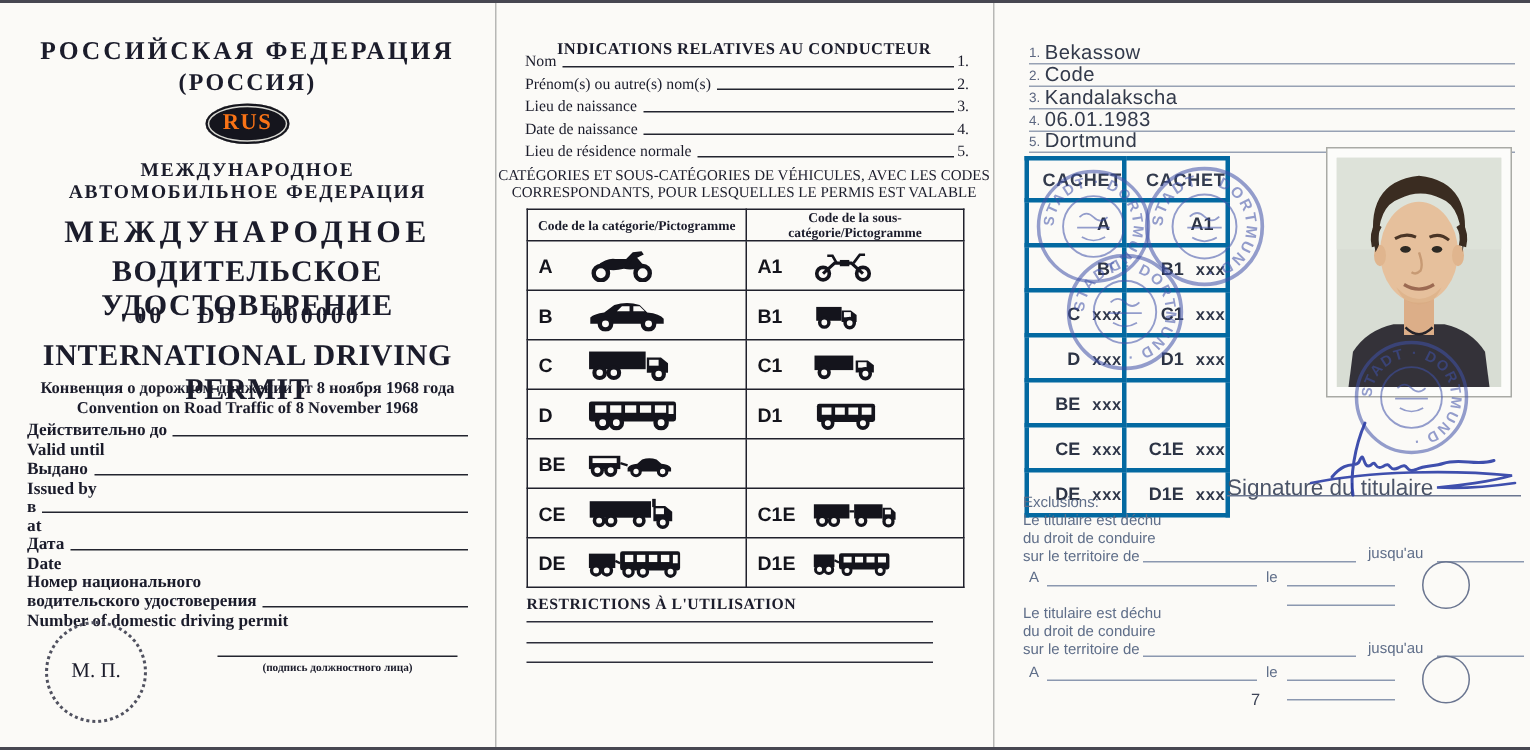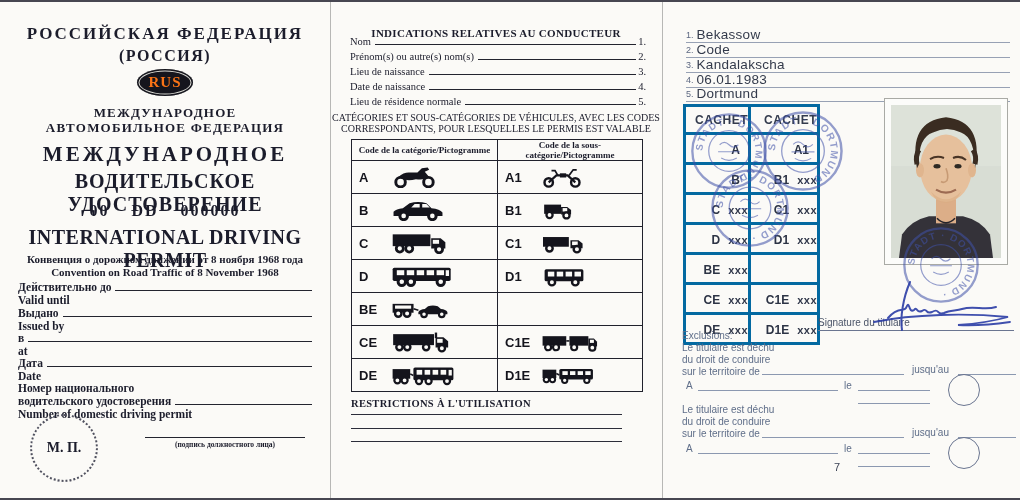--- a/index.html
+++ b/index.html
@@ -19,21 +19,21 @@
   .lp-move{font-weight:bold;font-size:13px;letter-spacing:1.2px;}
   .lp-big1{font-weight:bold;font-size:21px;letter-spacing:3px;}
   .lp-big2{font-weight:bold;font-size:20px;letter-spacing:1px;}
   .lp-num{font-weight:bold;font-size:16px;word-spacing:16px;letter-spacing:2px;}
   .lp-en{font-weight:bold;font-size:20px;letter-spacing:.5px;}
   .lp-conv{font-weight:bold;font-size:11px;}
   .fld{left:18px;right:18px;display:flex;align-items:flex-end;font-weight:bold;font-size:11.5px;}
   .fld .line{flex:1;border-bottom:1px solid #23242f;margin:0 0 2px 4px;}
   .fld-en{left:18px;font-weight:bold;font-size:11.5px;}
   .seal{left:30px;top:414px;width:64px;height:64px;border:2px dotted #50515f;border-radius:50%;
-        display:flex;align-items:center;justify-content:center;font-weight:bold;font-size:14px;}
+        display:flex;align-items:center;justify-content:center;font-weight:normal;font-size:14px;}
   .sig-line-l{left:145px;top:437px;width:160px;border-top:1.5px solid #23242f;}
   .sig-cap{left:145px;top:440px;width:160px;text-align:center;font-weight:bold;font-size:7.5px;}
   
   .mp-head{font-weight:bold;font-size:11px;letter-spacing:.3px;}
   .mfld{left:20px;right:16px;display:flex;align-items:flex-end;font-size:10.5px;}
   .mfld .line{flex:1;border-bottom:1px solid #23242f;margin:0 2px 2px 4px;}
   .mp-cat{font-weight:normal;font-size:10px;}
   table.cat{border-collapse:collapse;table-layout:fixed;width:291px;}
   table.cat th,table.cat td{border:1px solid #20212c;padding:0;}
   table.cat{border:1.5px solid #20212c;}
@@ -52,21 +52,21 @@
   table.cachet{border-collapse:collapse;table-layout:fixed;width:134px;
                font-family:"Liberation Sans","DejaVu Sans",sans-serif;}
   table.cachet th,table.cachet td{border:3px solid #0369a1;padding:0 0 0 5px;text-align:right;}
   table.cachet th{height:25px;font-size:12px;font-weight:600;letter-spacing:.5px;color:#333b4d;}
   table.cachet td{height:27px;}
   .c-code{font-size:12px;font-weight:bold;color:#2d3445;}
   .c-val{font-size:11px;font-weight:600;letter-spacing:.5px;color:#30374a;margin-left:8px;}
   .stamp{position:absolute;color:#3f51a8;opacity:.55;}
   .photo-frame{left:222px;top:98px;width:124px;height:167px;background:#fcfcfa;
                border:1px solid #a9aaa5;padding:6px;box-sizing:border-box;}
-  .sig-label{left:156px;top:317px;font-size:10px;color:#4b5468;}
+  .sig-label{left:156px;top:317px;font-size:15px;color:#4b5468;}
   .sig-line-r{left:156px;right:6px;top:330px;border-top:1px solid #6a7590;}
   .excl{font-size:10px;color:#5f6e89;}
   .bl-line{border-top:1px solid #8b98b0;}
   .circle-spot{width:30px;height:30px;border:1.2px solid #6a7590;border-radius:50%;}
   .pg-num{font-size:11px;color:#3c4356;}
 </style>
 </head>
 <body>
 
 <div class="card">

